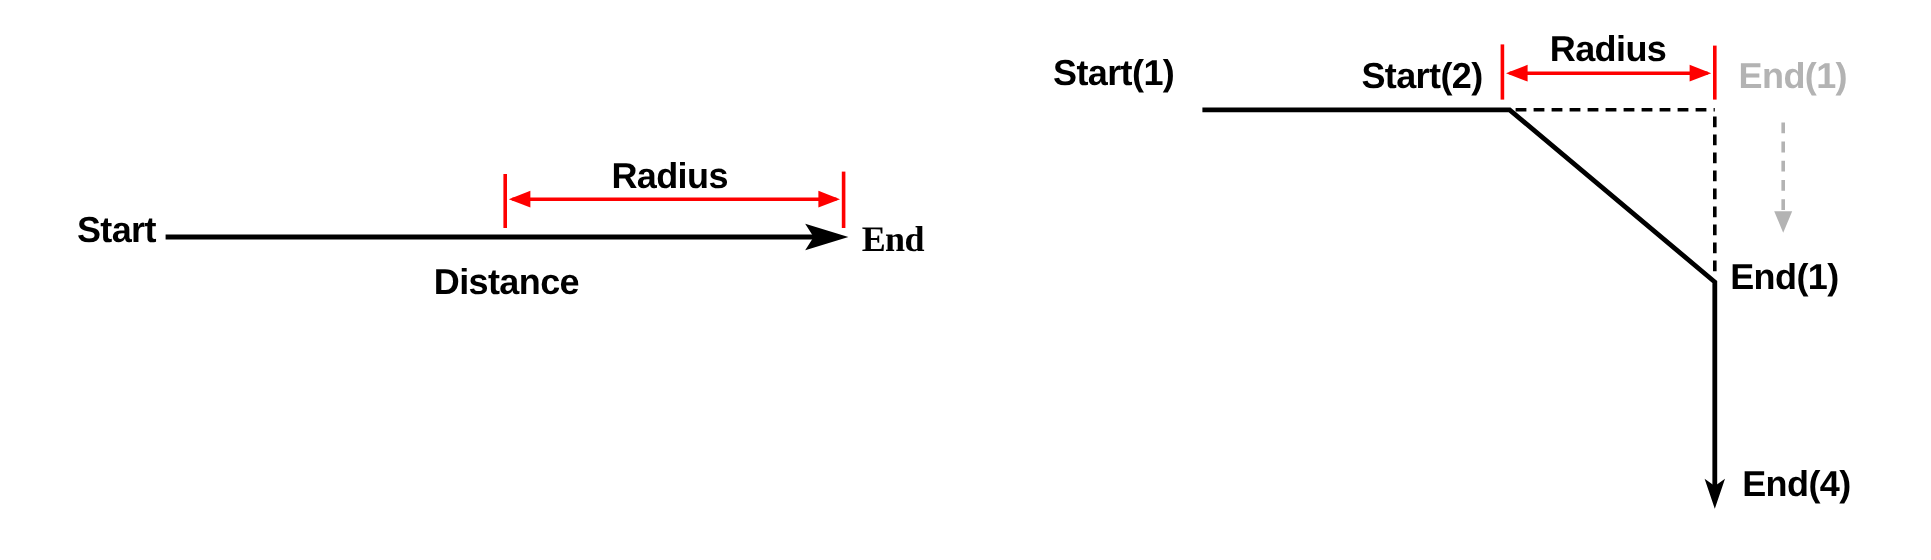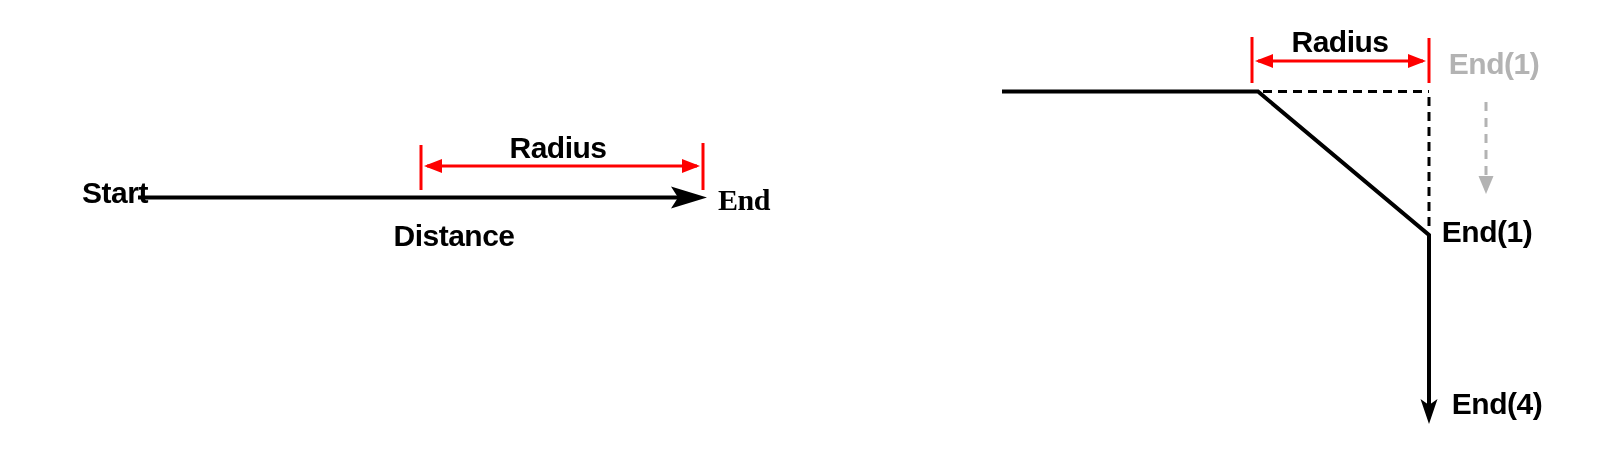--- a/index.html
+++ b/index.html
@@ -73,23 +73,25 @@
       <polygon points="1486,194 1478.5,176 1493.5,176" class="fill-gray"></polygon>
 
       <line x1="1252" y1="37" x2="1252" y2="83" class="stroke-red" stroke-width="3"></line>
       <line x1="1429" y1="38" x2="1429" y2="83" class="stroke-red" stroke-width="3"></line>
       <line x1="1258" y1="61" x2="1423" y2="61" class="stroke-red" stroke-width="3"></line>
       <polygon points="1255,61 1273,54 1273,68" class="fill-red"></polygon>
       <polygon points="1426,61 1408,54 1408,68" class="fill-red"></polygon>
     </g>
   </svg>
 
-  <div class="label" style="left:115px; top:193px;">Start</div>
+  <div class="label" style="left:97px; top:193px;">Start</div>
   <div class="label" style="left:744px; top:200px;font-family:Liberation Serif, serif;">End</div>
   <div class="label" style="left:558px; top:148px;">Radius</div>
-  <div class="label" style="left:422px; top:236px;margin-left:32px;">Distance</div>
+  <div class="label" style="left:422px; top:236px;">Distance</div>
 
+  <div class="label" style="left:928px; top:62px;">Start(1)</div>
+  <div class="label" style="left:1185px; top:64px;">Start(2)</div>
   <div class="label" style="left:1340px; top:42px;">Radius</div>
   <div class="label muted" style="left:1494px; top:64px;">End(1)</div>
   <div class="label" style="left:1487px; top:232px;">End(1)</div>
   <div class="label" style="left:1497px; top:404px;">End(4)</div>
 
 </div>
 
 </body></html>

